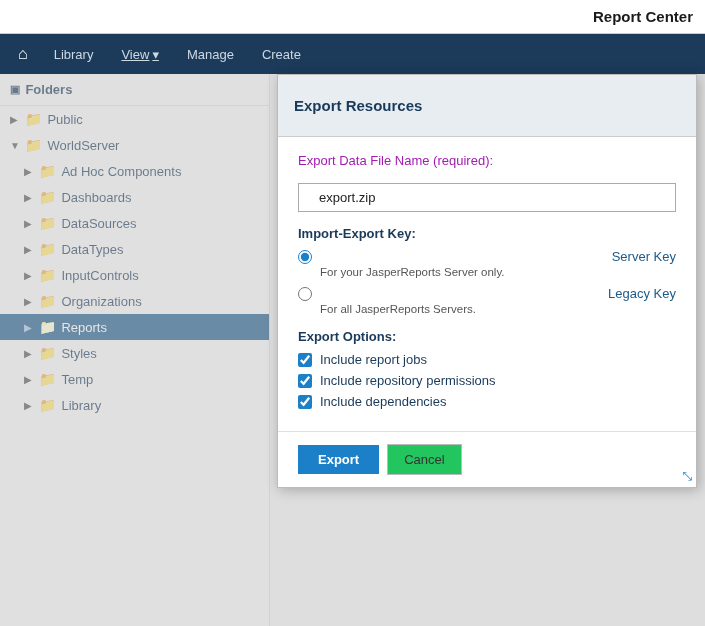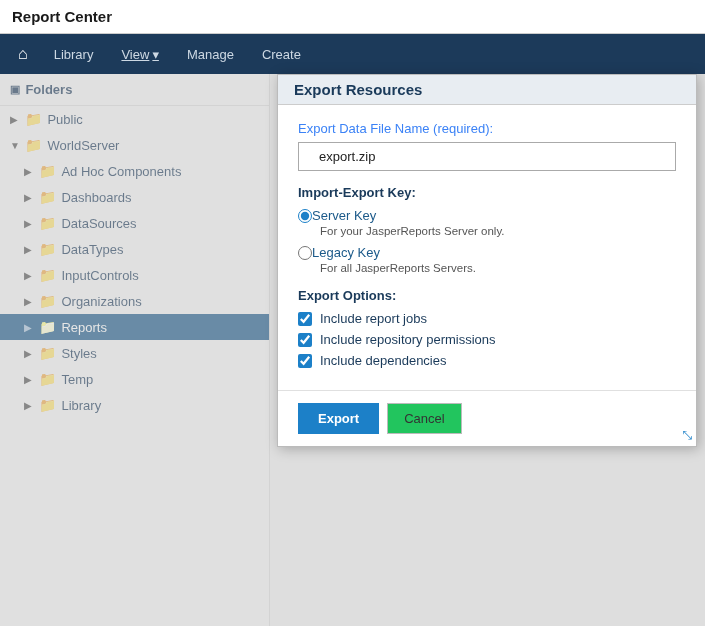--- a/index.html
+++ b/index.html
@@ -13,20 +13,21 @@
     }
 
     
     .page-title-bar {
       background: #fff;
       padding: 8px 12px;
       border-bottom: 1px solid #ccc;
       font-size: 15px;
       font-weight: bold;
       color: #1a1a1a;
+      text-align: right;
     }
 
     
     .navbar {
       background: #1c3a5a;
       display: flex;
       align-items: center;
       height: 40px;
       padding: 0 8px;
       gap: 4px;
@@ -124,34 +125,34 @@
     .dialog {
       background: #fff;
       border: 1px solid #bbb;
       box-shadow: 2px 2px 12px rgba(0,0,0,0.25);
       width: 420px;
       margin-top: 0;
       position: relative;
     }
     .dialog-header {
       background: #e8edf2;
-      padding: 6px 16px;
+      padding: 22px 16px;
       font-size: 15px;
       font-weight: bold;
       color: #1a3a5a;
       border-bottom: 1px solid #ccc;
     }
     .dialog-body {
       padding: 16px 20px;
     }
 
     .field-label {
-      color: #3b82f6;
-      font-size: 13px;
-      margin-bottom: 6px;
+      color: #a21caf;
+      font-size: 13px;
+      margin-bottom: 15px;
       display: block;
     }
 
     .text-input {
       width: 100%;
       border: 1px solid #aaa;
       padding: 6px 20px;
       font-size: 13px;
       color: #222;
       outline: none;
@@ -169,20 +170,21 @@
       font-size: 13px;
       font-weight: bold;
       margin: 14px 0 8px 0;
     }
 
     .radio-option {
       display: flex;
       align-items: center;
       margin-bottom: 2px;
       cursor: pointer;
+      justify-content: space-between;
     }
     .radio-option input[type="radio"] {
       accent-color: #1c80c8;
       width: 14px; height: 14px;
       cursor: pointer;
     }
     .radio-label {
       color: #1c5a8a;
       font-size: 13px;
       cursor: pointer;
@@ -207,20 +209,21 @@
       cursor: pointer;
     }
     .checkbox-label {
       color: #1a3a5a;
       font-size: 13px;
     }
 
     .dialog-footer {
       padding: 12px 20px 12px 20px;
       display: flex;
+      align-items: center;
       gap: 8px;
       border-top: 1px solid #e0e0e0;
       position: relative;
     }
     .btn-export {
       background: #1c80c8;
       color: #fff;
       border: none;
       padding: 7px 20px;
       font-size: 13px;

